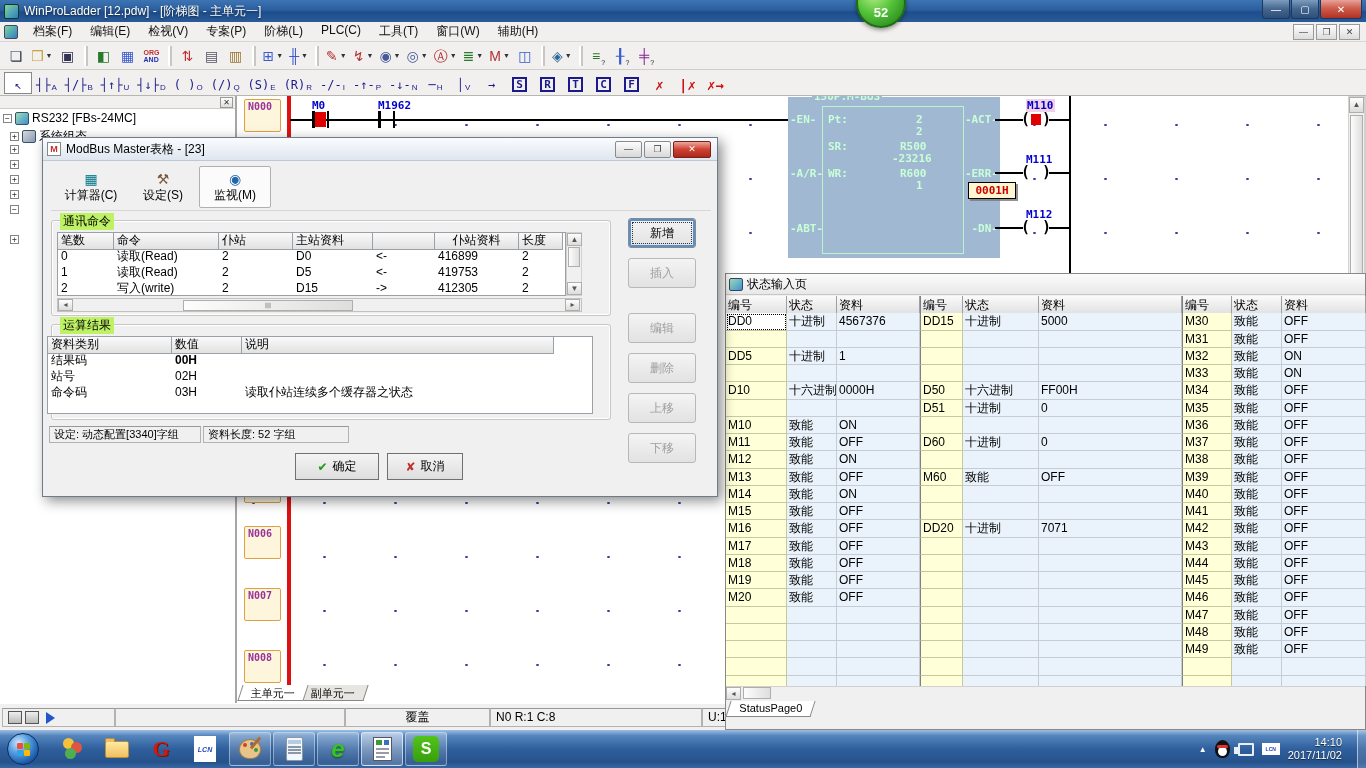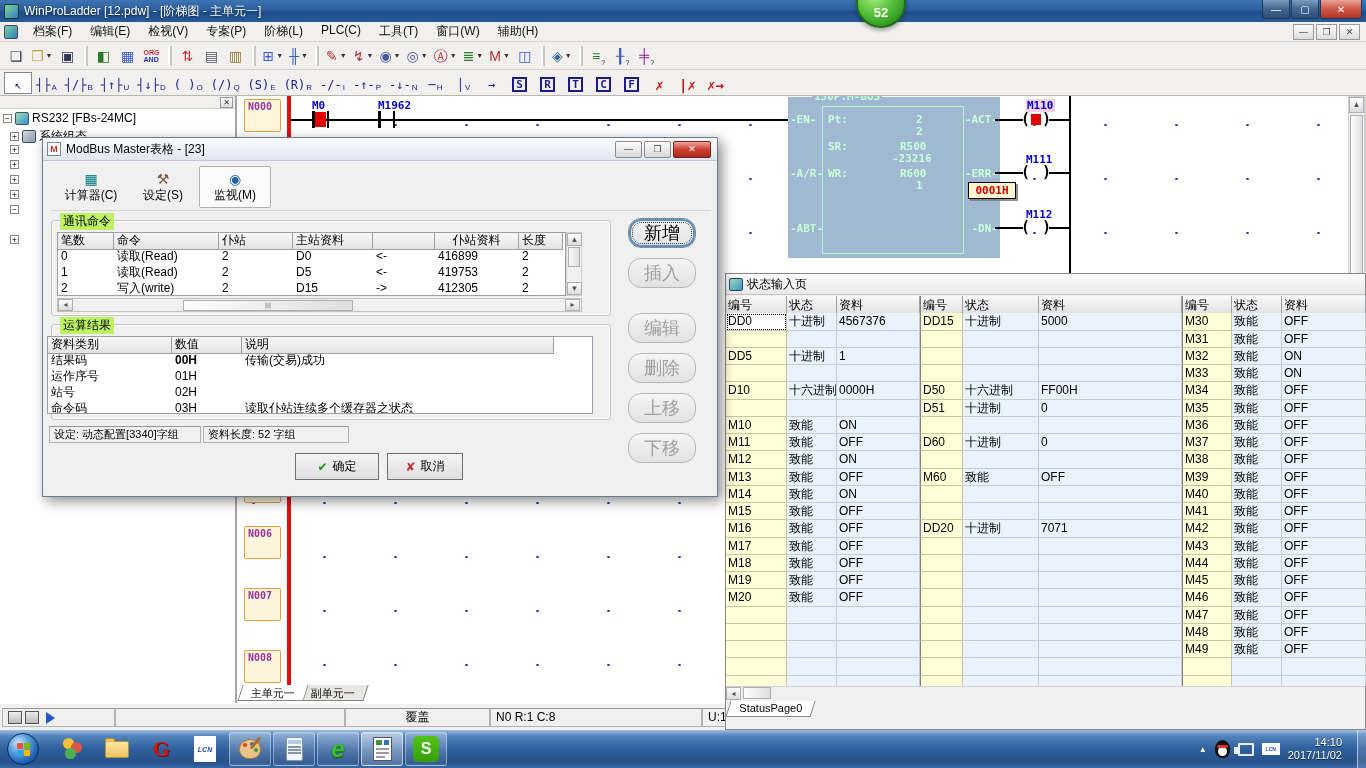--- a/index.html
+++ b/index.html
@@ -153,21 +153,21 @@
   .dlg-sep { position:absolute; left:8px; top:72px; width:660px; height:0; border-top:1px solid #d8d6d2; }
   .groupbox { position:absolute; border:1px solid #c8c6c2; border-radius:3px; box-shadow:inset 0 0 0 1px #fff; }
   .groupbox .gb-label { position:absolute; left:8px; top:-8px; background:#bef264; padding:0 3px; font-size:12px; }
   .dtable { position:absolute; background:#fff; border:1px solid #9aa0a8; overflow:hidden; }
   .dtable .tr { display:flex; height:16px; line-height:15px; }
   .dtable .th { background:linear-gradient(#fafafa,#e2e2e2); border-right:1px solid #9aa0a8; border-bottom:1px solid #9aa0a8;
     height:17px; padding:0 3px; font-size:12px; }
   .dtable .td { padding:0 3px; font-size:12px; white-space:nowrap; overflow:hidden; }
   .hbar { position:absolute; height:14px; background:#f0f0f0; border:1px solid #c4c2be; display:flex; align-items:center; }
   .side-btn { position:absolute; left:585px; width:68px; height:30px; background:linear-gradient(#f4f4f4,#e2e2e2);
-    border:1px solid #8a8a8a; border-radius:13px; font-size:18px; text-align:center; line-height:28px; }
+    border:1px solid #8a8a8a; border-radius:3px; font-size:12px; text-align:center; line-height:28px; }
   .side-btn.default { box-shadow:0 0 0 2px #5a8fc8 inset; outline:1px dotted #333; outline-offset:-5px; }
   .side-btn.disabled { color:#9f9f9f; border-color:#b8b8b8; }
   .ok-btn { position:absolute; height:27px; background:linear-gradient(#f4f4f4,#dedede); border:1px solid #707070;
     font-size:12px; display:flex; align-items:center; justify-content:center; gap:5px; }
   .foot-strip { position:absolute; top:288px; height:17px; border:1px solid #b4b2ae; border-top-color:#9a9894;
     font-size:11px; line-height:15px; padding:0 4px; white-space:nowrap; overflow:hidden; }
 
   
   #taskbar { left:0; top:730px; width:1366px; height:38px; z-index:20;
     background:linear-gradient(180deg,#9dbfe4 0%,#5585bd 15%,#2f5f9c 50%,#26528b 85%,#3668a6 100%); }
@@ -818,26 +818,20 @@
     </div>
     <div class="dtable" id="res-table" style="left:4px; top:198px; width:546px; height:78px;">
         <div class="tr">
           <div class="th" style="width: 124px;">资料类别</div>
           <div class="th" style="width: 70px;">数值</div>
           <div class="th" style="width: 312px;">说明</div>
         </div>
         <div class="tr">
           <div class="td" style="width: 124px;">结果码</div>
           <div class="td" style="width: 70px; font-weight: bold;">00H</div>
-          <div class="td" style="width: 312px;">传输(交易)成功</div>
-        </div>
-        <div class="tr">
-          <div class="td" style="width: 124px;">运作序号</div>
-          <div class="td" style="width: 70px;">01H</div>
-          <div class="td" style="width: 312px;"></div>
         </div>
         <div class="tr">
           <div class="td" style="width: 124px;">站号</div>
           <div class="td" style="width: 70px;">02H</div>
           <div class="td" style="width: 312px;"></div>
         </div>
         <div class="tr">
           <div class="td" style="width: 124px;">命令码</div>
           <div class="td" style="width: 70px;">03H</div>
           <div class="td" style="width: 312px;">读取仆站连续多个缓存器之状态</div>

